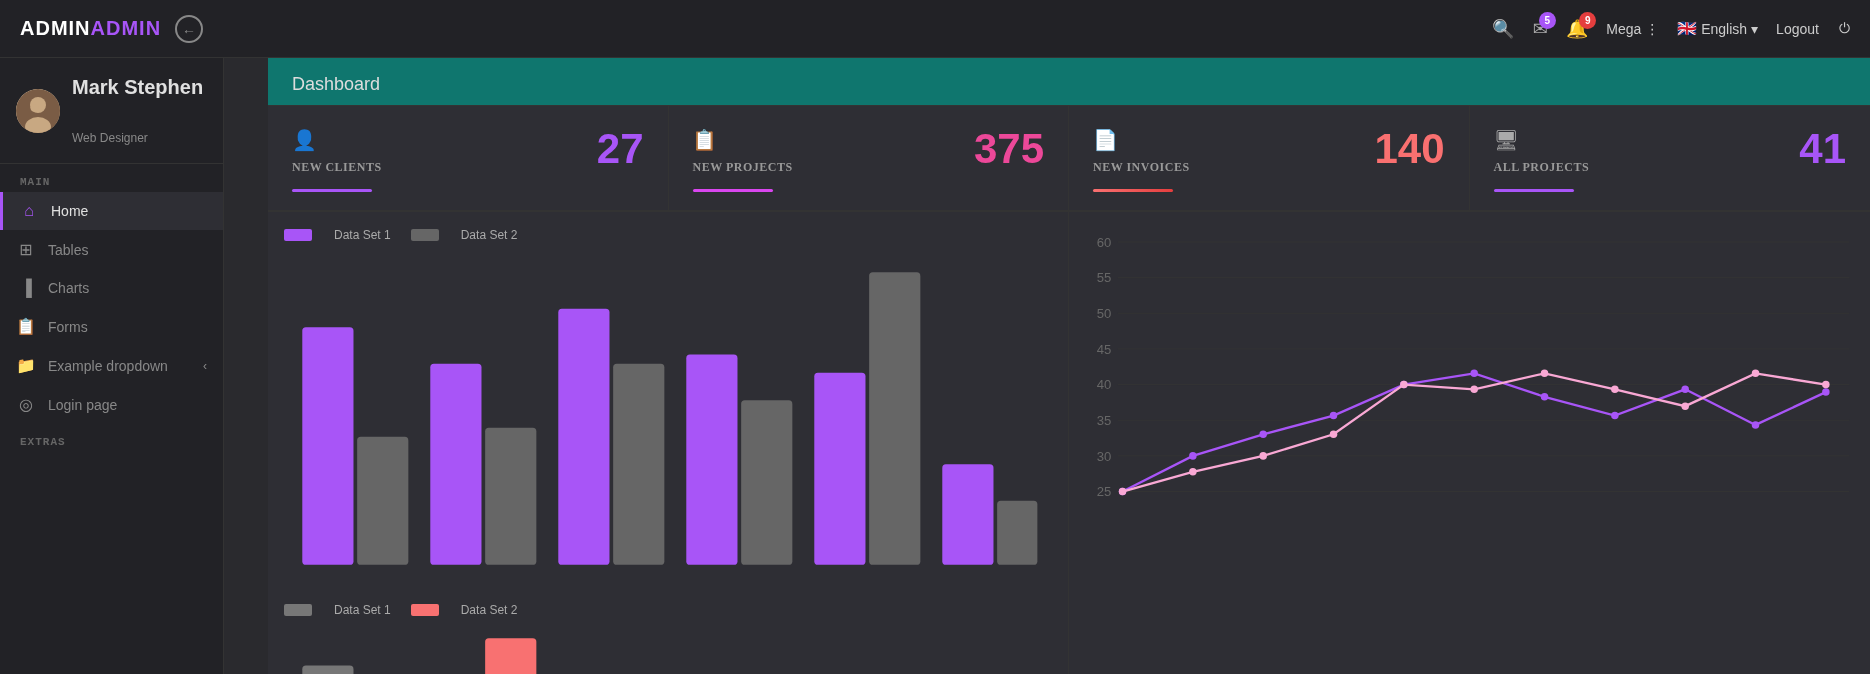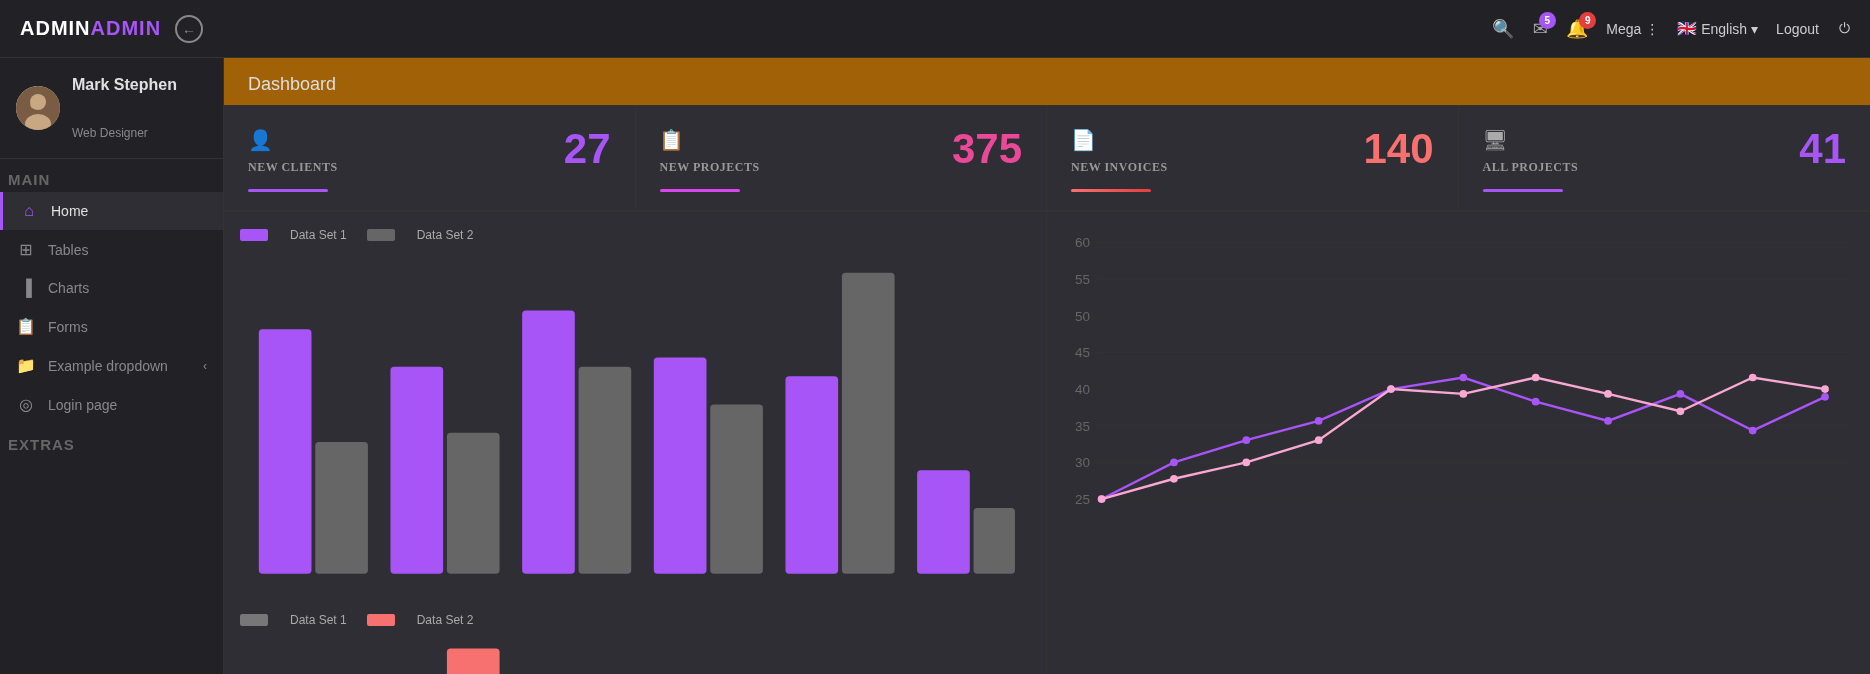--- a/index.html
+++ b/index.html
@@ -118,30 +118,31 @@
       position: relative;
     }
     .avatar-img::before {
       content: '●';
       position: absolute;
       top: 8px; left: 13px;
       font-size: 18px;
       color: #c8a882;
     }
     .profile-info {}
-    .profile-name { color: #e0e0e0; font-size: 16px; font-weight: 600; }
+    .profile-name { color: #e0e0e0; font-size: 20px; font-weight: 600; }
     .profile-role { color: #888; font-size: 12px; margin-top: 32px; }
 
     .sidebar-section-label {
-      padding: 12px 8px 4px;
-      font-size: 15px;
+      padding: 12px 20px 4px;
+      font-size: 11px;
       font-weight: 700;
       color: #666;
       text-transform: uppercase;
       letter-spacing: 1px;
+      font-family: Liberation Mono, monospace;
     }
     .sidebar-item {
       display: flex;
       align-items: center;
       padding: 10px 16px;
       gap: 12px;
       color: #888;
       font-size: 14px;
       cursor: pointer;
       transition: background 0.2s;
@@ -153,21 +154,22 @@
     }
     .sidebar-item.active .sidebar-icon { color: #a855f7; }
     .sidebar-icon { font-size: 16px; width: 20px; text-align: center; }
     .sidebar-item .arrow { margin-left: auto; font-size: 12px; }
 
     
     .content {
       flex: 1;
       overflow-y: auto;
       padding: 0;
-      background: #a16207;
+      background: #0f766e;
+      margin-left: 44px;
     }
     .page-header {
       padding: 16px 24px 10px;
       border-bottom: 1px solid #333;
     }
     .page-title {
       font-size: 18px;
       color: #ddd;
       font-weight: 400;
     }

